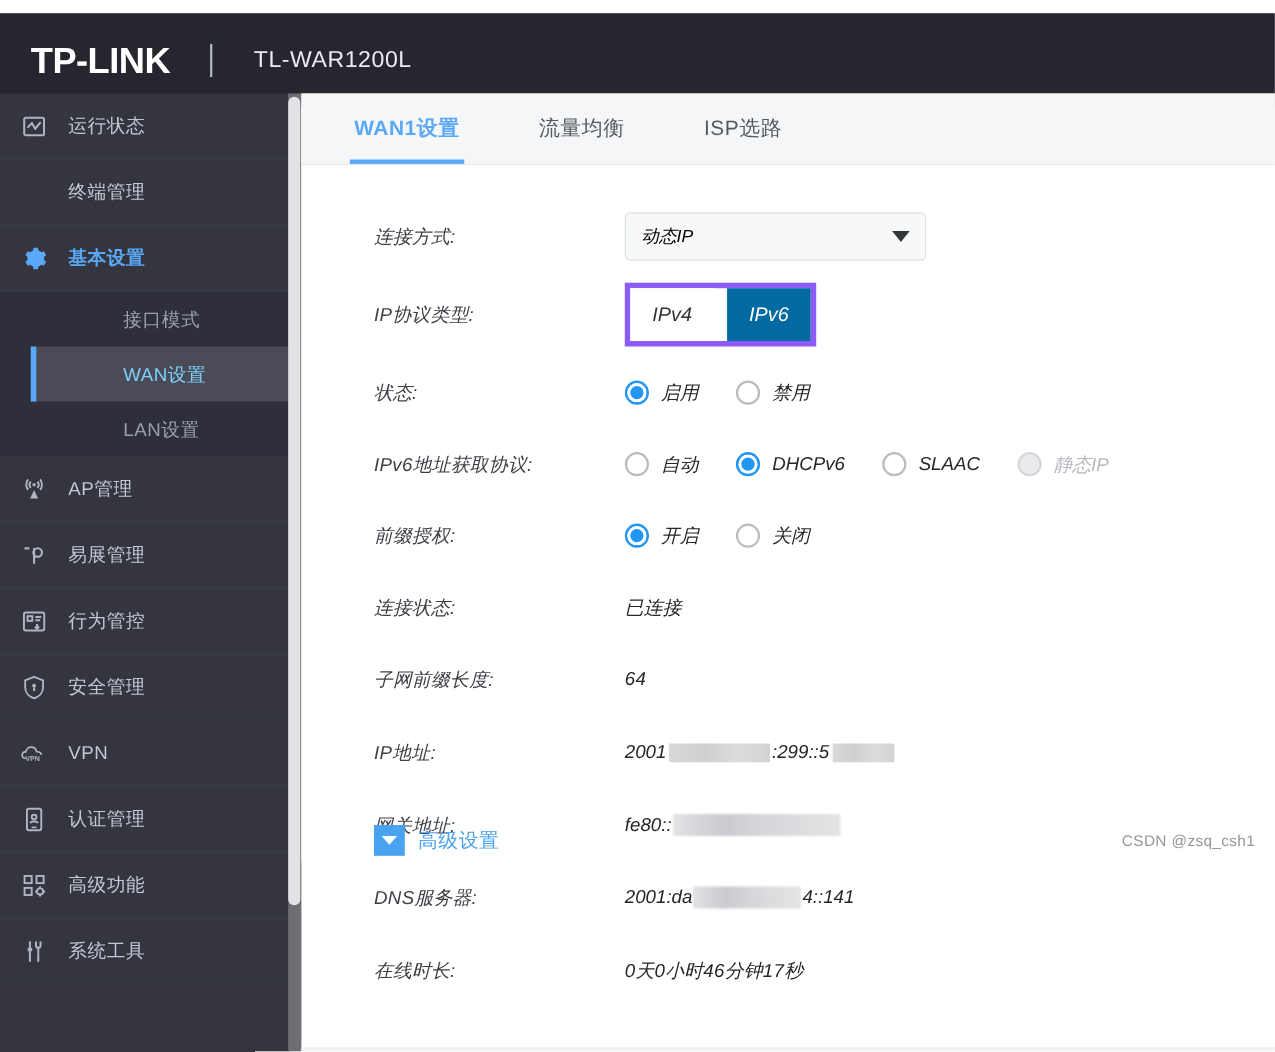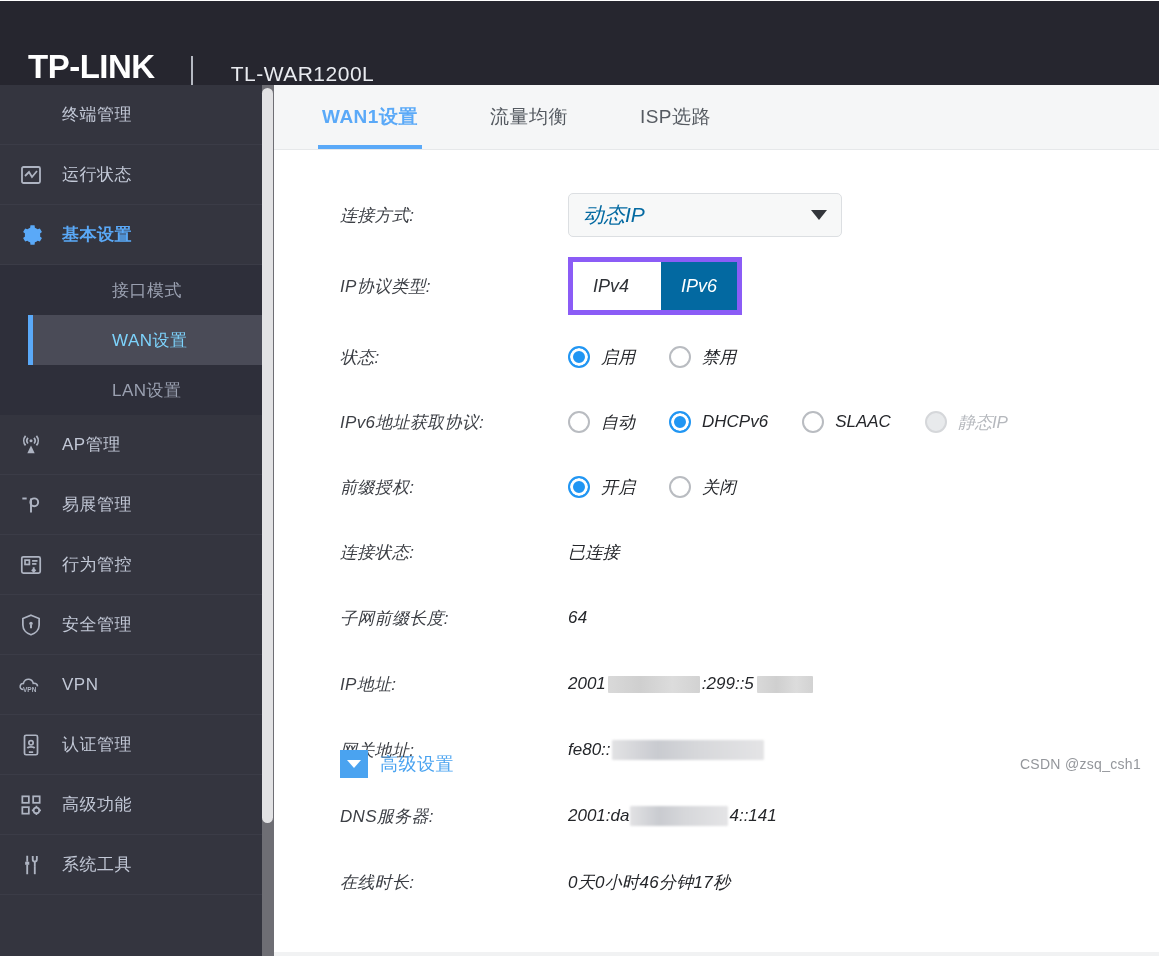--- a/index.html
+++ b/index.html
@@ -5,22 +5,22 @@
   * { margin:0; padding:0; box-sizing:border-box; }
   html,body { width:1159px; height:956px; overflow:hidden; }
   body {
     font-family:"Liberation Sans","DejaVu Sans",sans-serif;
     background:#ffffff;
     position:relative;
   }
 
   
   .header {
-    position:absolute; left:0; top:1px; width:1159px; height:85px;
-    background:#26262f; display:flex; align-items:flex-end;
+    position:absolute; left:0; top:12px; width:1159px; height:85px;
+    background:#26262f; display:flex; align-items:center;
   }
   .logo {
     margin-left:28px; color:#ffffff; font-size:33px; font-weight:bold;
     letter-spacing:-0.5px;
   }
   .logo-divider {
     width:2px; height:30px; background:#cfd3dc; margin:0 38px 0 36px;
     opacity:.85;
   }
   .model {
@@ -100,21 +100,21 @@
     width:228px; min-width:228px; font-size:17px; color:#3c3f45; letter-spacing:.3px;
   }
   .val { font-size:17px; color:#24262a; letter-spacing:.3px; }
 
   
   .select {
     width:274px; height:44px; background:#f7f8f8; border:1px solid #dcdfe2;
     border-radius:5px; display:flex; align-items:center; padding:0 14px;
     position:relative; cursor:pointer;
   }
-  .select .sel-text { font-size:21px; color:#0369a1; }
+  .select .sel-text { font-size:16px; color:#000000; }
   .caret {
     position:absolute; right:14px; top:50%; transform:translateY(-50%);
     width:0; height:0; border-left:8px solid transparent;
     border-right:8px solid transparent; border-top:10px solid #33363b;
   }
 
   
   .segmented { display:flex; border:5px solid #8b5cf6;gap:12px; }
   .seg {
     min-width:76px; height:48px; display:flex; align-items:center; justify-content:center;
@@ -188,32 +188,32 @@
 <body>
 
 <div class="header">
   <div class="logo">TP-LINK</div>
   <div class="logo-divider"></div>
   <div class="model">TL-WAR1200L</div>
 </div>
 
 <div class="sidebar">
 
-  <div class="nav-item no-icon">
-    <span class="nav-label">终端管理</span>
-  </div>
-
   <div class="nav-item">
     <span class="ico">
       <svg width="24" height="24" viewBox="0 0 24 24" fill="none" stroke="#aeb4c2" stroke-width="1.8">
         <rect x="3" y="4" width="18" height="16" rx="1.5"></rect>
         <polyline points="6,13 10,9 13,14 18,8"></polyline>
       </svg>
     </span>
     <span class="nav-label">运行状态</span>
+  </div>
+
+  <div class="nav-item no-icon">
+    <span class="nav-label">终端管理</span>
   </div>
 
   <div class="nav-item active">
     <span class="ico">
       <svg width="26" height="26" viewBox="0 0 24 24" fill="#5aa9f8">
         <path d="M12 8.2a3.8 3.8 0 1 0 0 7.6 3.8 3.8 0 0 0 0-7.6zm0 5.6a1.8 1.8 0 1 1 0-3.6 1.8 1.8 0 0 1 0 3.6z"></path>
         <path d="M20.5 12c0-.5-.05-1-.14-1.47l1.74-1.3-1.9-3.3-2.05.8a7.7 7.7 0 0 0-2.54-1.47L15.3 3h-3.8l-.3 2.26c-.93.3-1.79.8-2.53 1.46l-2.06-.8-1.9 3.3 1.75 1.31c-.1.48-.15.97-.15 1.47s.05 1 .15 1.47l-1.75 1.3 1.9 3.3 2.06-.8c.74.67 1.6 1.17 2.53 1.47l.3 2.26h3.8l.3-2.26a7.7 7.7 0 0 0 2.55-1.47l2.05.8 1.9-3.3-1.74-1.3c.09-.47.14-.97.14-1.47z"></path>
       </svg>
     </span>
     <span class="nav-label">基本设置</span>

